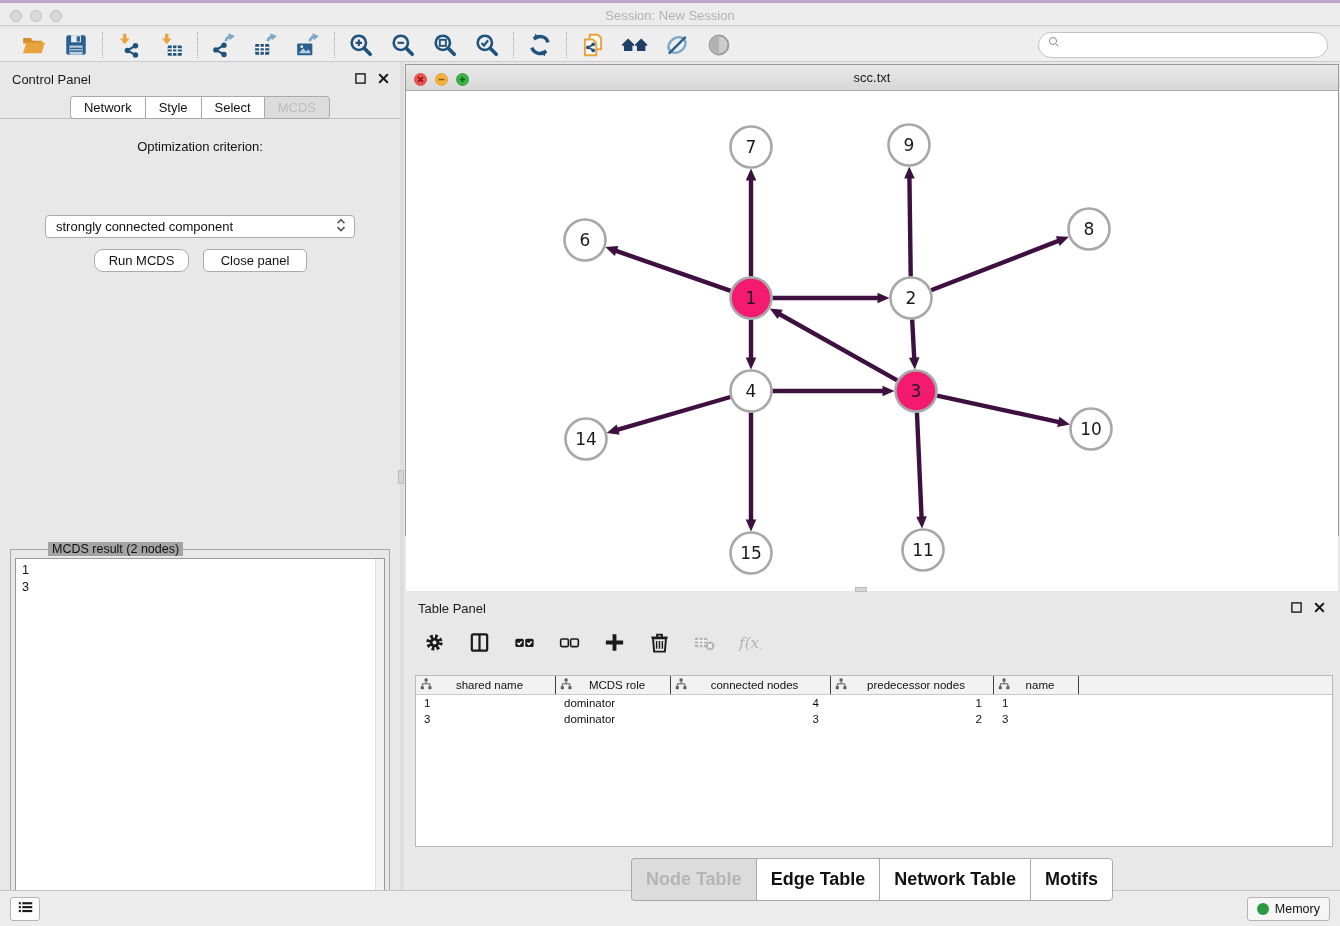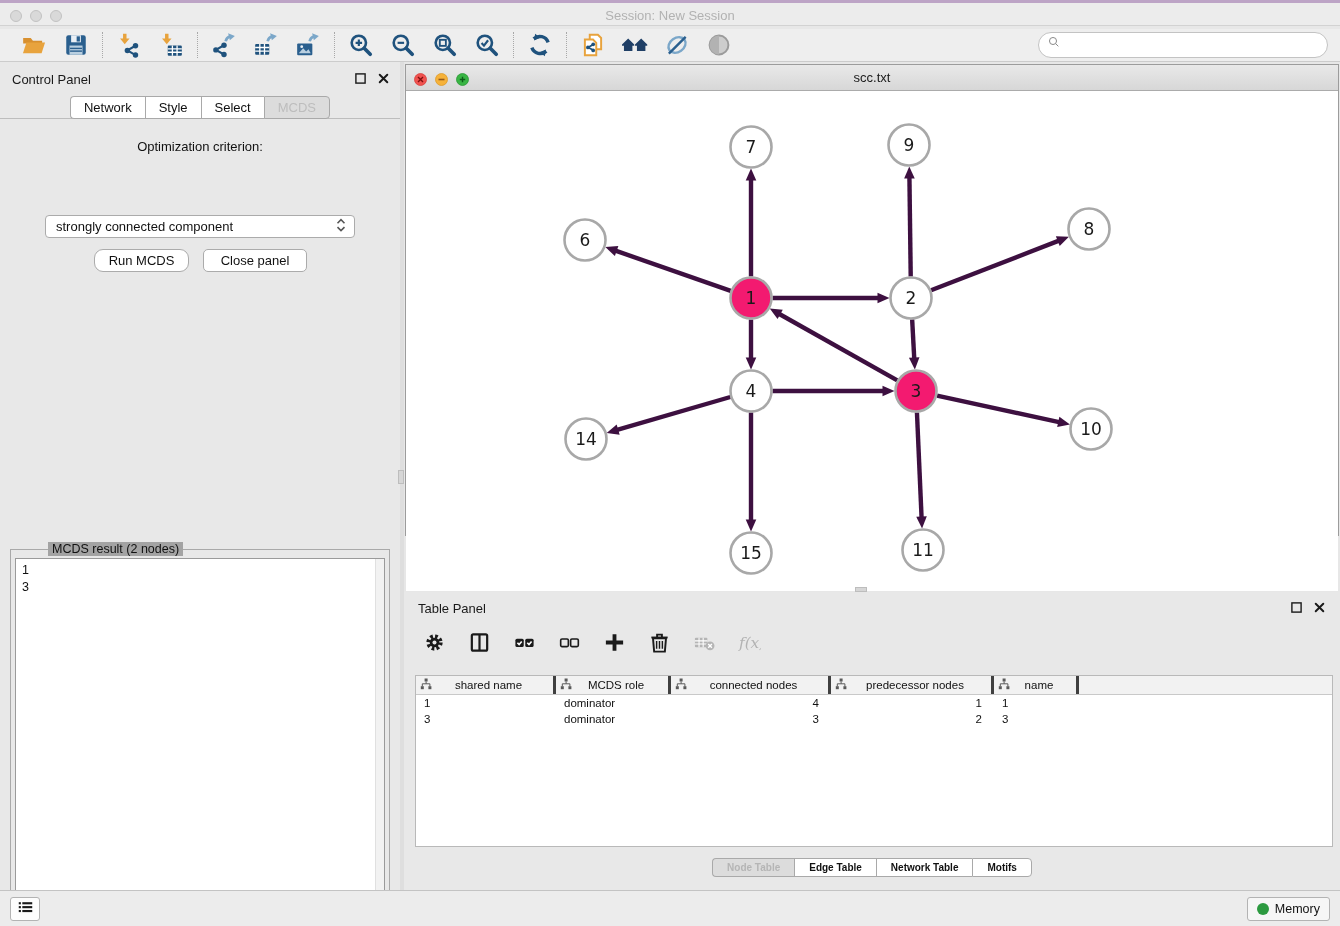--- a/index.html
+++ b/index.html
@@ -58,27 +58,27 @@
   .netwin-title { position:absolute; left:0; right:0; top:5px; text-align:center; font-size:13px; color:#1a1a1a; }
   .canvas { position:absolute; left:0; top:26px; width:932px; height:500px; background:#ffffff; }
 
   
   .table-panel { position:absolute; left:404px; top:592px; width:936px; height:298px; background:#e8e8e8; }
   .tp-title { position:absolute; left:14px; top:9px; font-size:13px; color:#1a1a1a; }
   .tp-toolbar { position:absolute; left:16px; top:36px; display:flex; align-items:center; gap:17px; }
   .tp-toolbar .tb-icon svg { width:23px; height:23px; }
   .tbl { position:absolute; left:11px; top:83px; width:918px; height:172px; background:#ffffff; border:1px solid #b9b9b9; overflow:hidden; }
   .tbl-head { display:flex; background:#f2f2f2; border-bottom:1px solid #c9c9c9; height:19px; }
-  .th { display:flex; align-items:center; border-right:3px solid #404040; font-size:11.5px; color:#111; position:relative; }
+  .th { display:flex; align-items:center; border-right:1px solid #404040; font-size:11.5px; color:#111; position:relative; }
   .th svg { width:12px; height:12px; margin-left:4px; }
   .th .lbl { flex:1; text-align:center; padding-right:8px; }
   .tr { display:flex; height:16px; font-size:11.5px; color:#111; align-items:center; }
   .td { overflow:hidden; white-space:nowrap; }
   .tbl-tabs { position:absolute; left:0; top:266px; width:100%; display:flex; justify-content:center; }
-  .tbl-tabs .tab { font-weight:bold; font-size:10px; padding:3px 14px; }
+  .tbl-tabs .tab { font-weight:bold; font-size:18px; padding:10px 14px; }
   .tbl-tabs .tab.selected { color:#b5b5b5; }
 
   
   .statusbar { position:absolute; left:0; top:890px; width:1340px; height:36px; background:#ececec; border-top:1px solid #c3c3c3; }
   .list-btn { position:absolute; left:10px; top:6px; width:30px; height:24px; background:#fdfdfd; border:1px solid #b3b3b3; border-radius:3px; display:flex; align-items:center; justify-content:center; }
   .list-btn svg { width:17px; height:17px; }
   .mem-btn { position:absolute; right:10px; top:6px; height:24px; padding:0 9px; background:#f6f6f6; border:1px solid #b3b3b3; border-radius:3px; display:flex; align-items:center; gap:6px; font-size:12.5px; color:#111; }
   .mem-dot { width:12px; height:12px; border-radius:50%; background:#2c9a40; }
 </style>
 </head>

